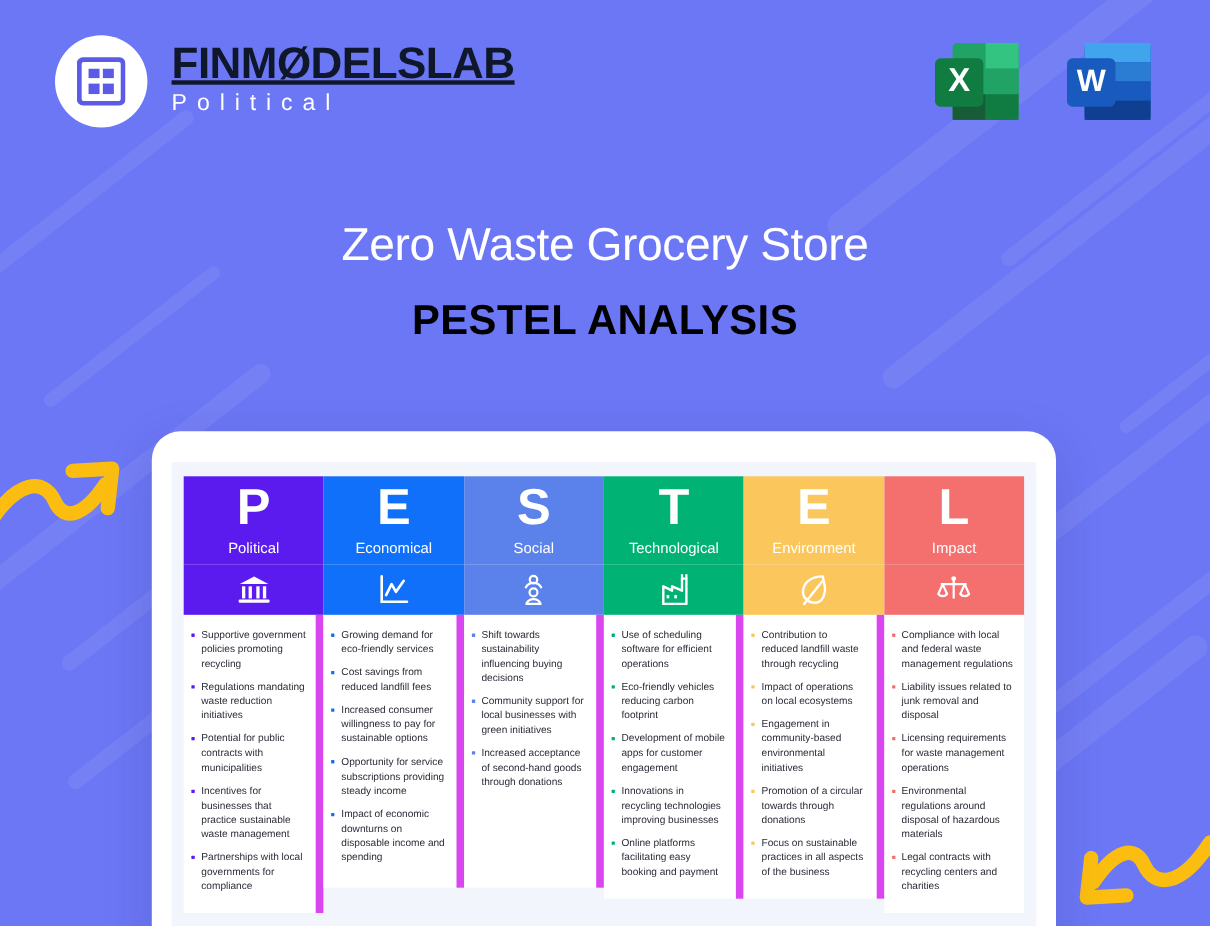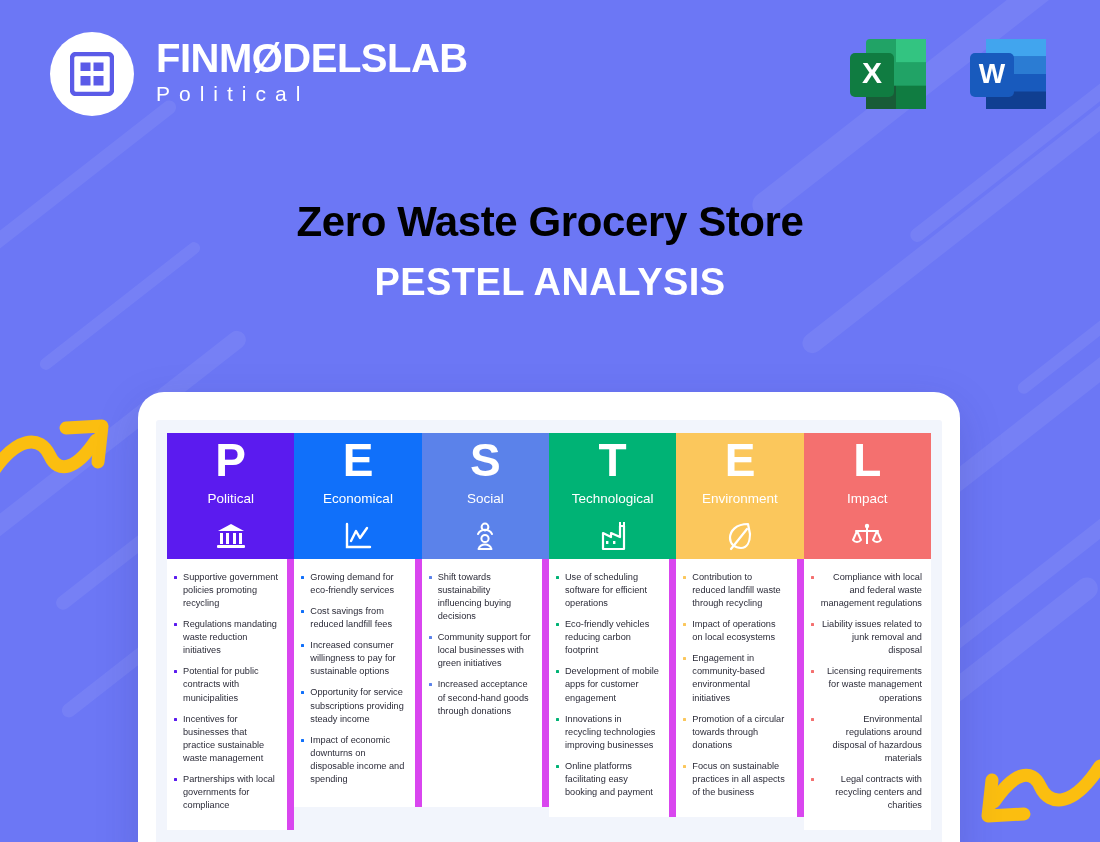--- a/index.html
+++ b/index.html
@@ -37,40 +37,40 @@
   .logo-wrap { position:absolute; left:50px; top:32px; display:flex; align-items:center; gap:22px; }
   .logo-circle {
     width:84px; height:84px; border-radius:50%;
     background:#ffffff;
     display:flex; align-items:center; justify-content:center;
     flex:0 0 auto;
   }
   .logo-glyph { width:44px; height:44px; }
   .logo-text { display:flex; flex-direction:column; }
   .logo-main {
-    font-size:40px; font-weight:bold; color:#ffffff;
-    letter-spacing:-0.5px; line-height:1.0;
+    font-size:40px; font-weight:bold; color:#0f172a;
+    letter-spacing:-0.5px; line-height:1.0;text-decoration:underline;
   }
   .logo-sub {
     font-size:21px; color:#ffffff; letter-spacing:9px;
     line-height:1.5; font-weight:normal;
   }
 
   .office-icons { position:absolute; right:48px; top:30px; display:flex; gap:32px; }
   .office-icon { width:88px; height:88px; position:relative; }
 
   
   .title-block { position:absolute; left:0; top:196px; width:1100px; text-align:center; }
   .title-main {
-    font-size:42px; font-weight:bold; color:#000000; letter-spacing:-0.4px;
+    font-size:42px; font-weight:normal; color:#ffffff; letter-spacing:-0.4px;
     line-height:1.25;
   }
   .title-sub {
-    font-size:38px; font-weight:bold; color:#ffffff; letter-spacing:0.4px;
-    margin-top:10px; line-height:1.25;
+    font-size:38px; font-weight:bold; color:#000000; letter-spacing:0.4px;
+    margin-top:20px; line-height:1.25;
   }
 
   
   .arrow { position:absolute; pointer-events:none; }
   .arrow-tl { left:-12px; top:398px; }
   .arrow-br { left:962px; top:748px; }
 
   
   .tablet {
     position:absolute; left:138px; top:392px;
@@ -113,21 +113,21 @@
     display:flex; align-items:center; justify-content:center;
   }
   .icon-cell svg { display:block; }
 
   .body-cell {
     background:#ffffff;
     min-height:248px;
     padding:12px 9px 10px 7px;
     border-right:7px solid #d946ef;
   }
-  .body-cell.last { border-right:none;text-align:right; }
+  .body-cell.last { border-right:none; }
 
   .bullets { list-style:none; }
   .bullets li {
     display:flex; gap:6px;
     font-size:9.2px; line-height:1.42; color:#2B2B38;
     margin-bottom:8px;
   }
   .bullets li .dot {
     flex:0 0 auto; width:3px; height:3px; margin-top:5px;
     border-radius:0.5px;

